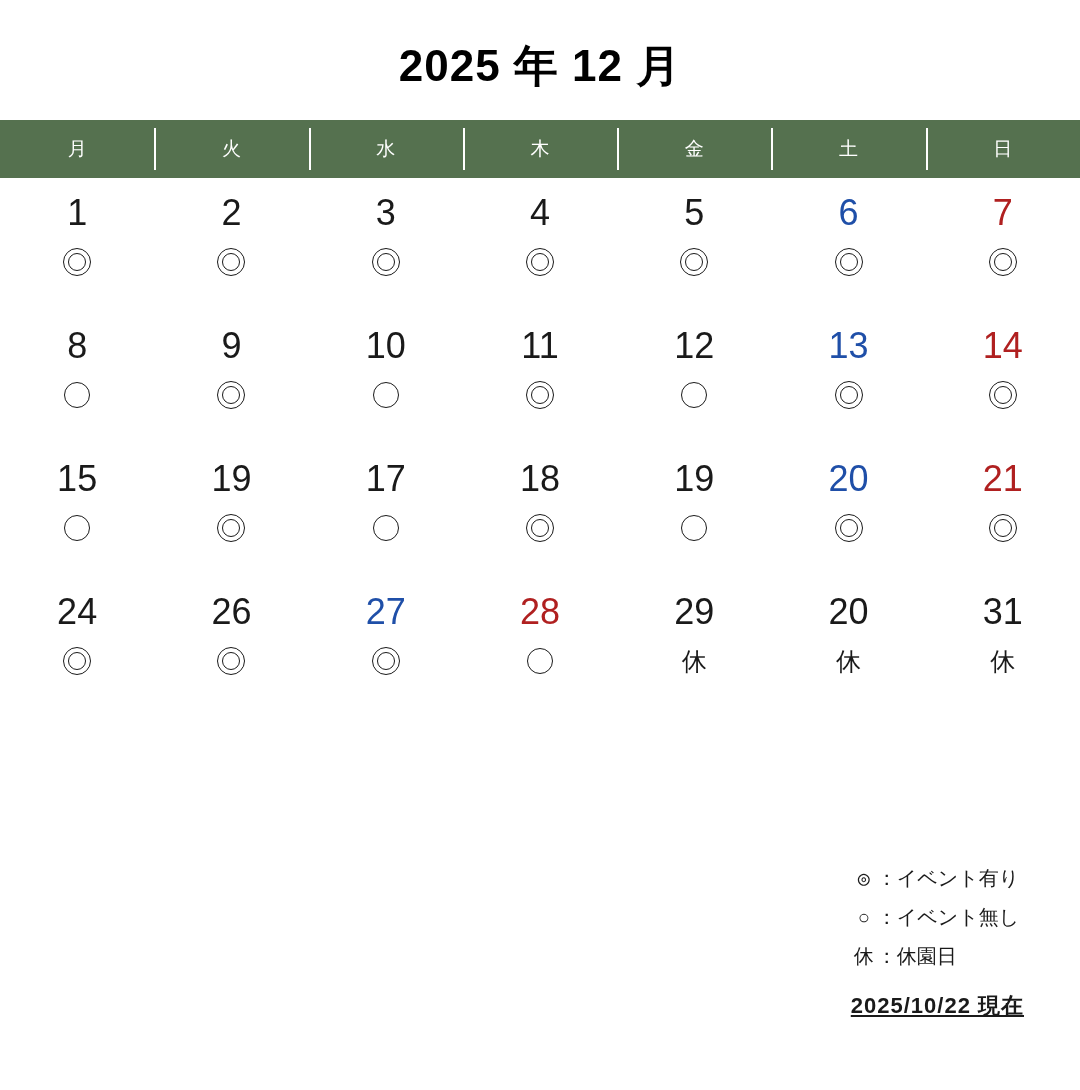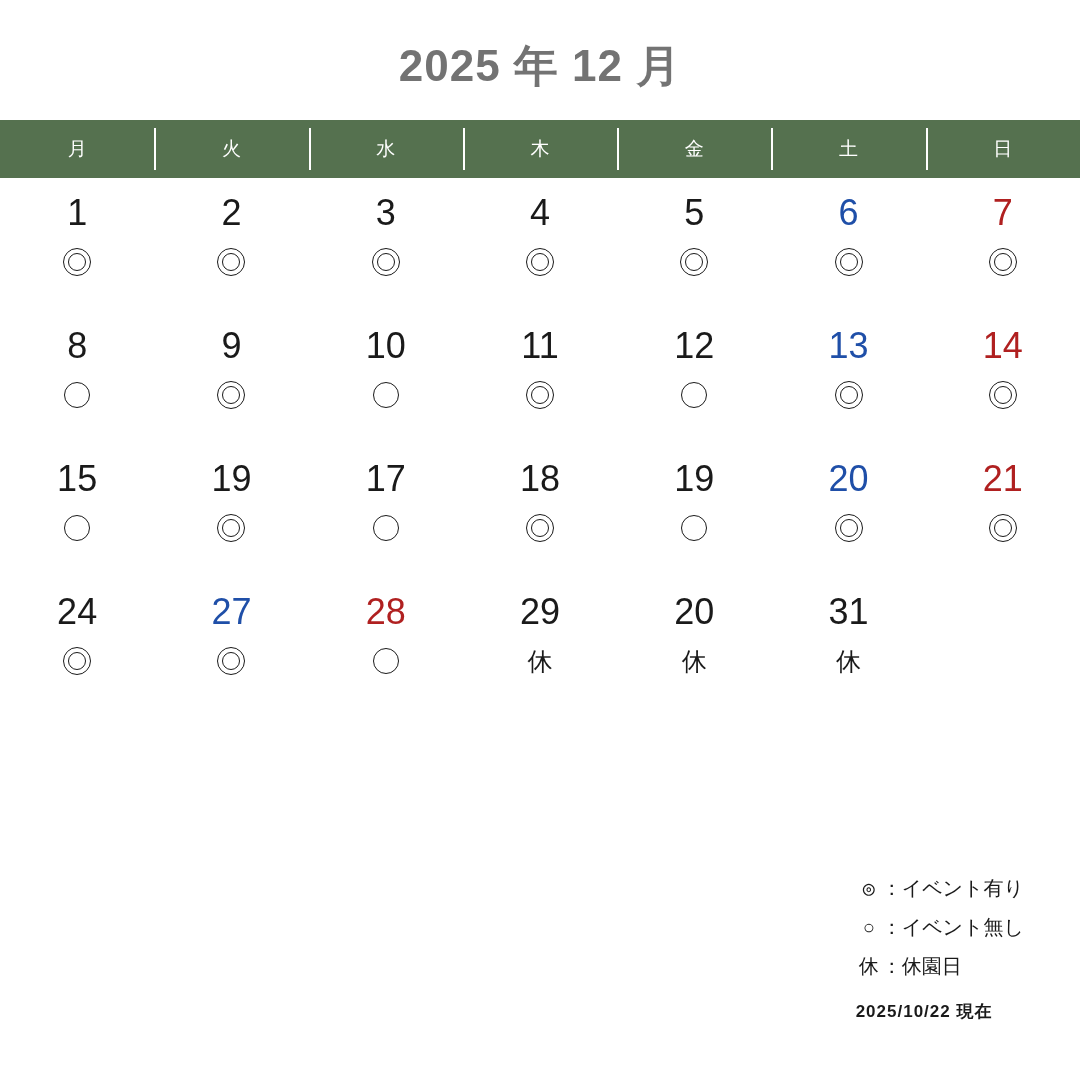--- a/index.html
+++ b/index.html
@@ -25,21 +25,21 @@
 
   
   .title {
     text-align: center;
     font-size: 44px;
     font-weight: 700;
     letter-spacing: 1px;
     padding-top: 42px;
     padding-bottom: 0;
     line-height: 1.1;
-    color: #737373;
+    color: #000000;
   }
 
   
   .weekdays {
     margin-top: 30px;
     display: grid;
     grid-template-columns: repeat(7, 1fr);
     background: #55714f;
     height: 58px;
   }
@@ -149,23 +149,24 @@
     white-space: nowrap;
     font-family: Liberation Mono, monospace;
   }
   .legend-row .lmark {
     display: inline-block;
     width: 26px;
     text-align: center;
   }
   .legend .asof {
     margin-top: 8px;
-    font-size: 17px;
+    font-size: 22px;
     letter-spacing: 1px;
     font-weight: 700;
+    text-decoration: underline;
   }
 </style>
 </head>
 <body>
 
 <div class="page">
 
   <div class="title">2025 年 12 月</div>
 
   <div class="weekdays">
@@ -319,20 +320,26 @@
           <span class="dbl"></span>
         </div>
       </div>
       <div class="cell">
         <div class="daynum">24</div>
         <div class="mark">
           <span class="dbl"></span>
         </div>
       </div>
       <div class="cell">
+        <div class="daynum">26</div>
+        <div class="mark">
+          <span class="dbl"></span>
+        </div>
+      </div>
+      <div class="cell">
         <div class="daynum sat">27</div>
         <div class="mark">
           <span class="dbl"></span>
         </div>
       </div>
       <div class="cell">
         <div class="daynum sun">28</div>
         <div class="mark">
           <span class="sgl"></span>
         </div>

